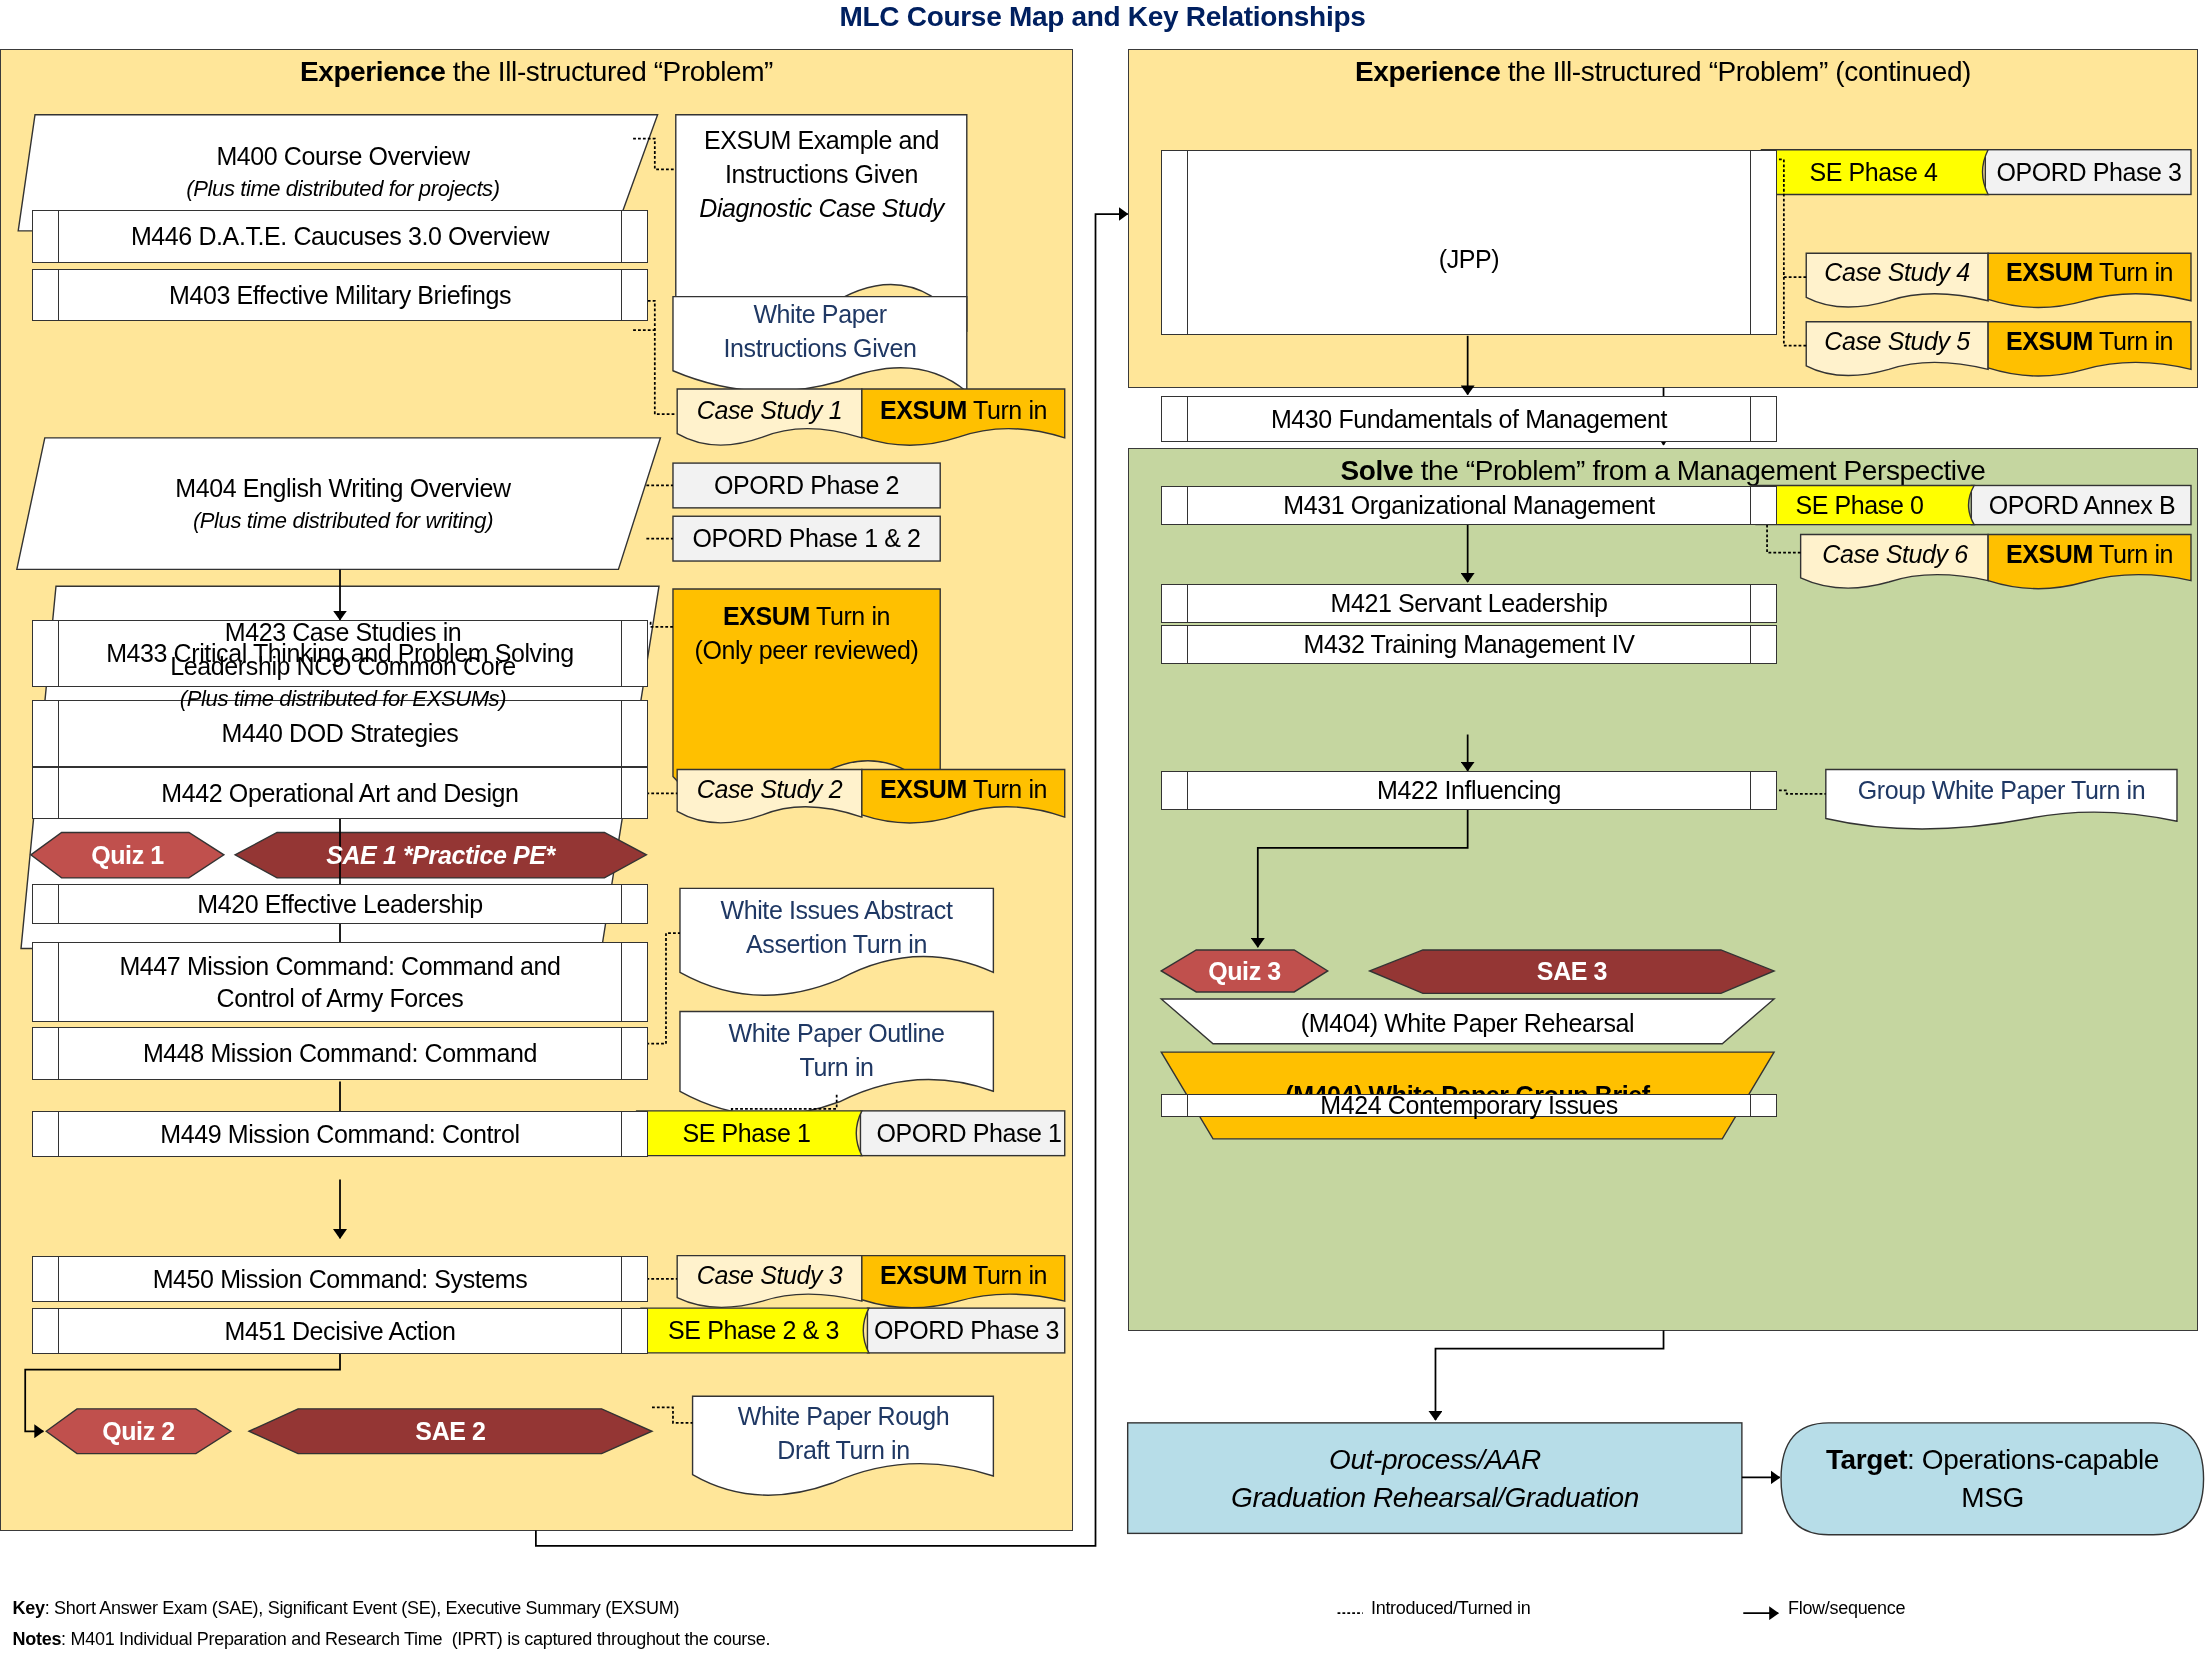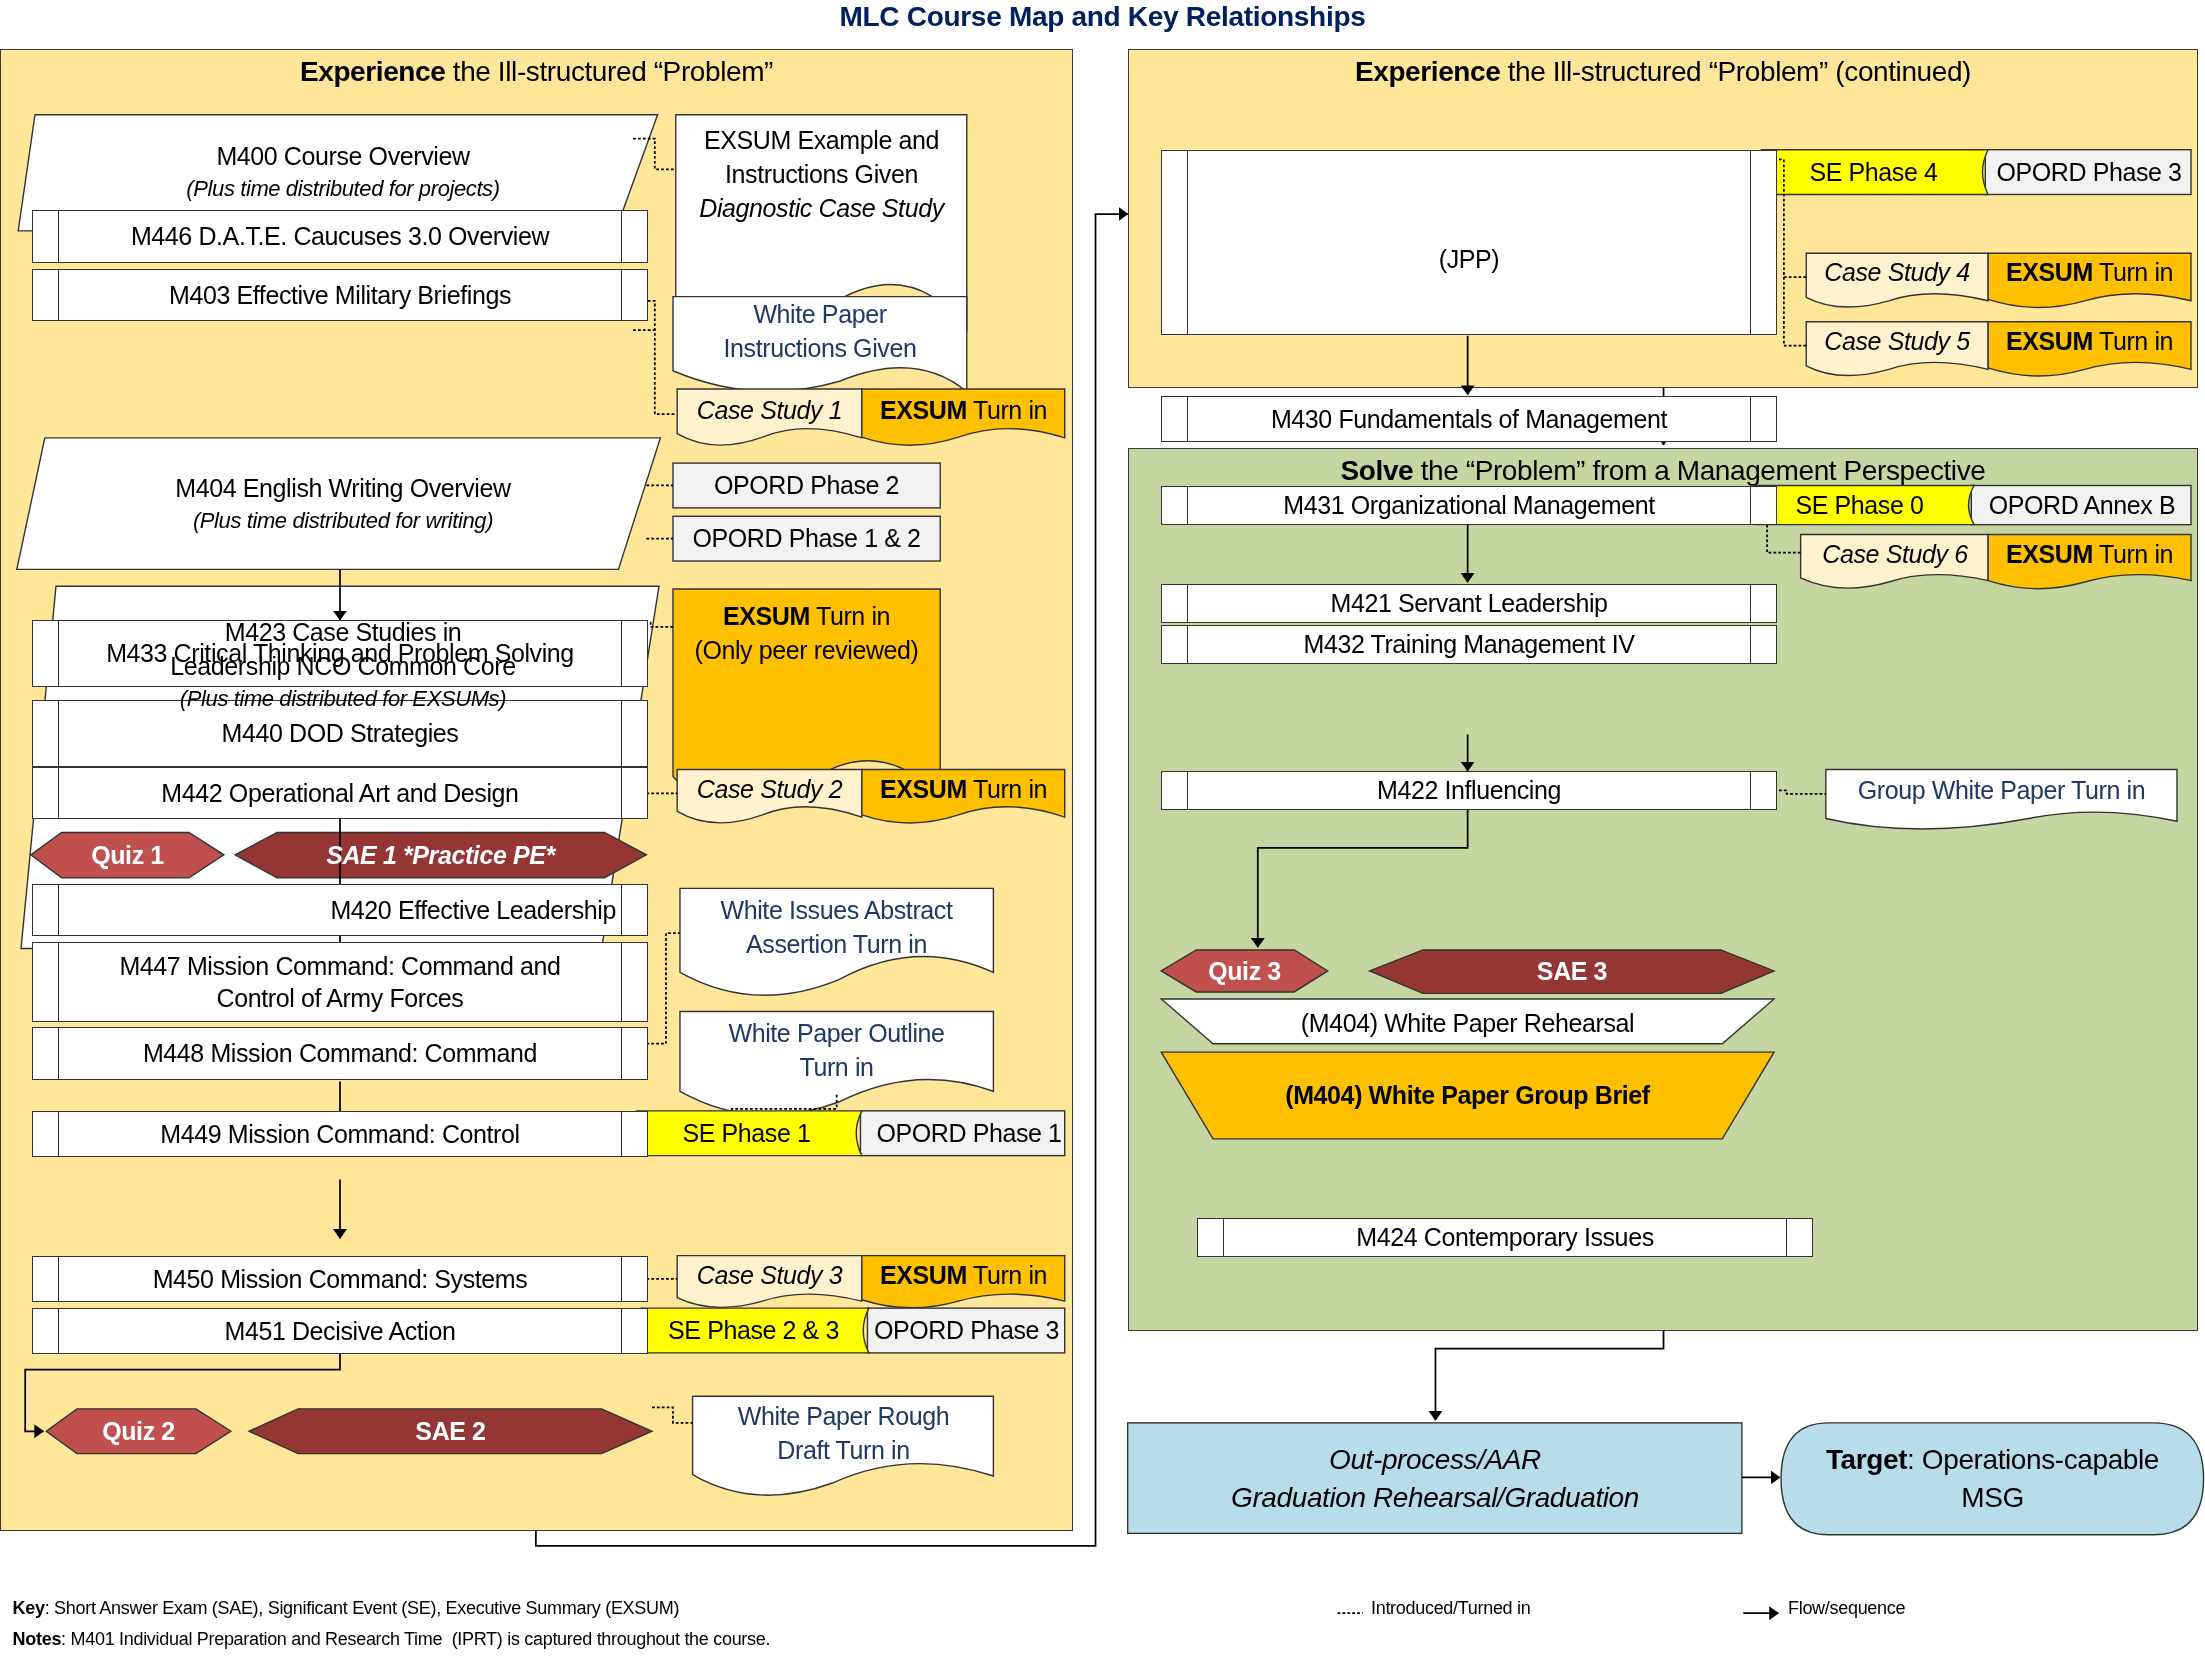--- a/index.html
+++ b/index.html
@@ -210,21 +210,21 @@
     <span style="white-space:pre"> Turn in</span>
   </div>
 
 <div class="tag white" style="left:31px;top:833px;width:193px;height:45px;">
     <span>Quiz 1</span>
   </div>
 <div class="tag white it" style="left:235px;top:833px;width:411px;height:45px;">
     <span>SAE 1 *Practice PE*</span>
   </div>
 
-<div class="proc" style="left:32px;top:884px;width:616px;height:52px;justify-content:flex-end;">
+<div class="proc" style="left:32px;top:884px;width:616px;height:40px;">
     <span>M420 Effective Leadership</span>
   </div>
 <div class="txt navy" style="left:680px;top:893px;width:313px;height:70px;">
   <div>White Issues Abstract</div>
   <div>Assertion Turn in</div>
 </div>
 <div class="proc" style="left:32px;top:942px;width:616px;height:80px;">
     <span><span>M447 Mission Command: Command and</span><br><span>Control of Army Forces</span></span>
   </div>
 <div class="proc" style="left:32px;top:1027px;width:616px;height:53px;">
@@ -339,21 +339,21 @@
   </div>
 <div class="tag white" style="left:1370px;top:950px;width:404px;height:43px;">
     <span>SAE 3</span>
   </div>
 <div class="tag" style="left:1161px;top:999px;width:613px;height:48px;">
     <span>(M404) White Paper Rehearsal</span>
   </div>
 <div class="tag bold" style="left:1161px;top:1052px;width:613px;height:87px;">
     <span>(M404) White Paper Group Brief</span>
   </div>
-<div class="proc" style="left:1161px;top:1218px;width:616px;height:39px;margin-left:36px;">
+<div class="proc" style="left:1161px;top:1094px;width:616px;height:23px;">
     <span>M424 Contemporary Issues</span>
   </div>
 
 <div class="txt it" style="left:1128px;top:1423px;width:614px;height:111px;font-size:28px;">
   <div>Out-process/AAR</div>
   <div>Graduation Rehearsal/Graduation</div>
 </div>
 <div class="txt" style="left:1781px;top:1423px;width:423px;height:112px;font-size:28px;">
   <div><b>Target</b><span>: Operations-capable</span></div>
   <div>MSG</div>

